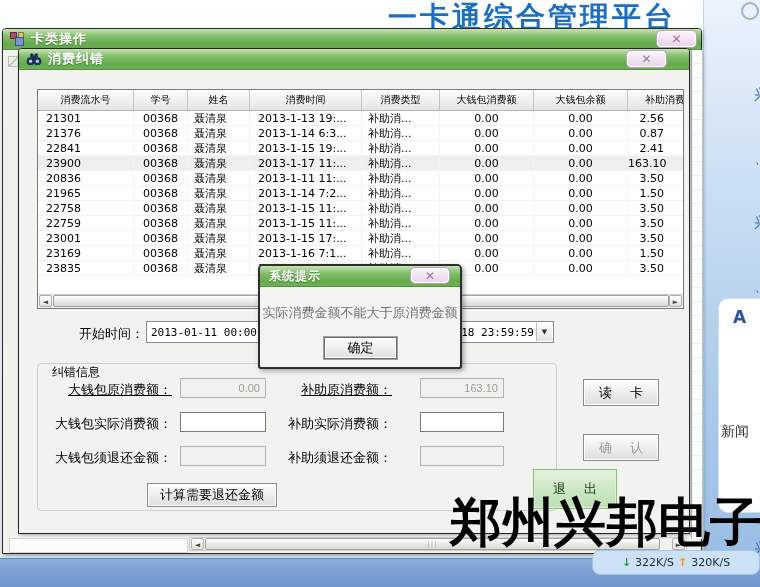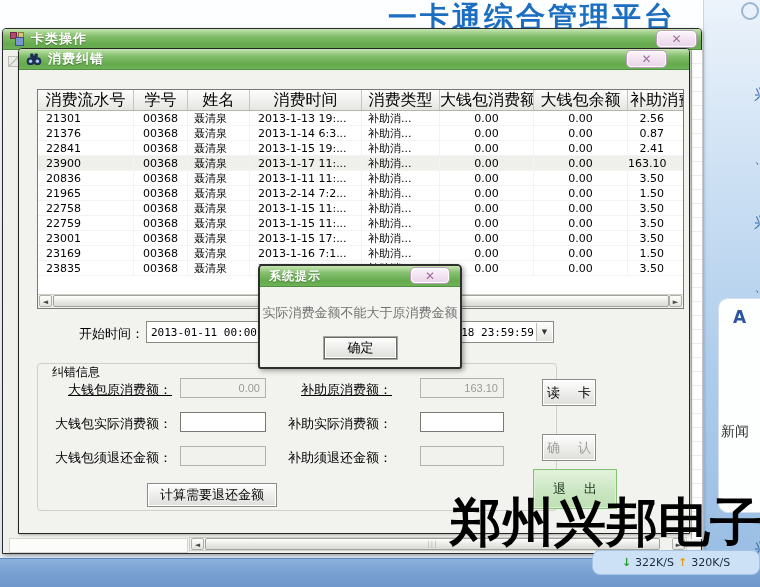--- a/index.html
+++ b/index.html
@@ -89,21 +89,21 @@
   .binoc { display:inline-block; width:16px; height:16px; }
 
   
   #grid {
     position:absolute; left:18px; top:40px; width:647px; height:220px;
     background:#fff; border:1px solid #7a7a74; overflow:hidden;
   }
   #grid-head { display:flex; height:21px; width:680px;
     background:linear-gradient(180deg,#fdfdfd,#efefec 60%,#e5e5e1);
     border-bottom:1px solid #b5b5b0; }
-  .gh { border-right:1px solid #c6c6c0; font-size:16px; line-height:20px;
+  .gh { border-right:1px solid #c6c6c0; font-size:10px; line-height:20px;
         text-align:center; white-space:nowrap; overflow:hidden; flex:none; }
   .gr { display:flex; height:15px; line-height:15px; width:680px; border-bottom:1px solid #f3f3f0; }
   .gr.sel { background:#efefec; }
   .gc { font-size:11px; white-space:nowrap; overflow:hidden; flex:none; border-right:1px solid #f3f3f0; }
   .col0 { width:96px;  text-align:left;  padding-left:8px; }
   .col1 { width:54px;  text-align:center; }
   .col2 { width:62px;  text-align:left;  padding-left:6px; }
   .col3 { width:112px; text-align:left;  padding-left:8px; }
   .col4 { width:78px;  text-align:left;  padding-left:6px; }
   .col5 { width:94px;  text-align:center; }
@@ -158,21 +158,21 @@
   .fbox.dis { background:#f1f1ed; border:1px solid #b2b2ac; color:#9b9b96; text-align:right; }
   .fb-l { left:142px; } .fb-r { left:382px; width:84px; }
   .fy1 { top:14px; } .fy2 { top:48px; } .fy3 { top:82px; }
 
   
   .btn { background:linear-gradient(180deg,#fefefe,#ececea 55%,#dededa);
          border:1px solid #8d8d87; border-radius:0; color:#000;
          display:flex; align-items:center; justify-content:center;
          font-size:13px; box-shadow:0 0 0 1px #fff inset; }
   #calc-btn { position:absolute; left:109px; top:119px; width:130px; height:24px; }
-  .sidebtn { position:absolute; left:523px; width:54px; height:27px; word-spacing:14px; }
+  .sidebtn { position:absolute; left:564px; width:76px; height:27px; word-spacing:14px; }
   #read-btn { top:330px; }
   #confirm-btn { top:377px; color:#9d9d98;margin-top:8px; }
   #exit-btn { left:514px; top:420px; width:84px; height:40px;
               background:linear-gradient(180deg,#e4f3de,#c8e5bf 60%,#bfe0b5);
               border:1px solid #86c178; box-shadow:0 0 0 1px #ddf0d6 inset; color:#16321a; }
 
   
   #dialog { position:absolute; left:258px; top:264px; width:204px; height:105px; z-index:30;
             background:#f3f3ef; border:2px solid #2e2e2e; border-radius:5px 5px 3px 3px;
             box-shadow:2px 2px 5px rgba(0,0,0,.35); }
@@ -319,21 +319,21 @@
           <div class="gc col3">2013-1-11 11:...</div>
           <div class="gc col4">补助消...</div>
           <div class="gc col5">0.00</div>
           <div class="gc col6">0.00</div>
           <div class="gc col7">3.50</div>
         </div>
         <div class="gr">
           <div class="gc col0">21965</div>
           <div class="gc col1">00368</div>
           <div class="gc col2">聂清泉</div>
-          <div class="gc col3">2013-2-14 7:2...</div>
+          <div class="gc col3">2013-1-14 7:2...</div>
           <div class="gc col4">补助消...</div>
           <div class="gc col5">0.00</div>
           <div class="gc col6">0.00</div>
           <div class="gc col7">1.50</div>
         </div>
         <div class="gr">
           <div class="gc col0">22758</div>
           <div class="gc col1">00368</div>
           <div class="gc col2">聂清泉</div>
           <div class="gc col3">2013-1-15 11:...</div>

